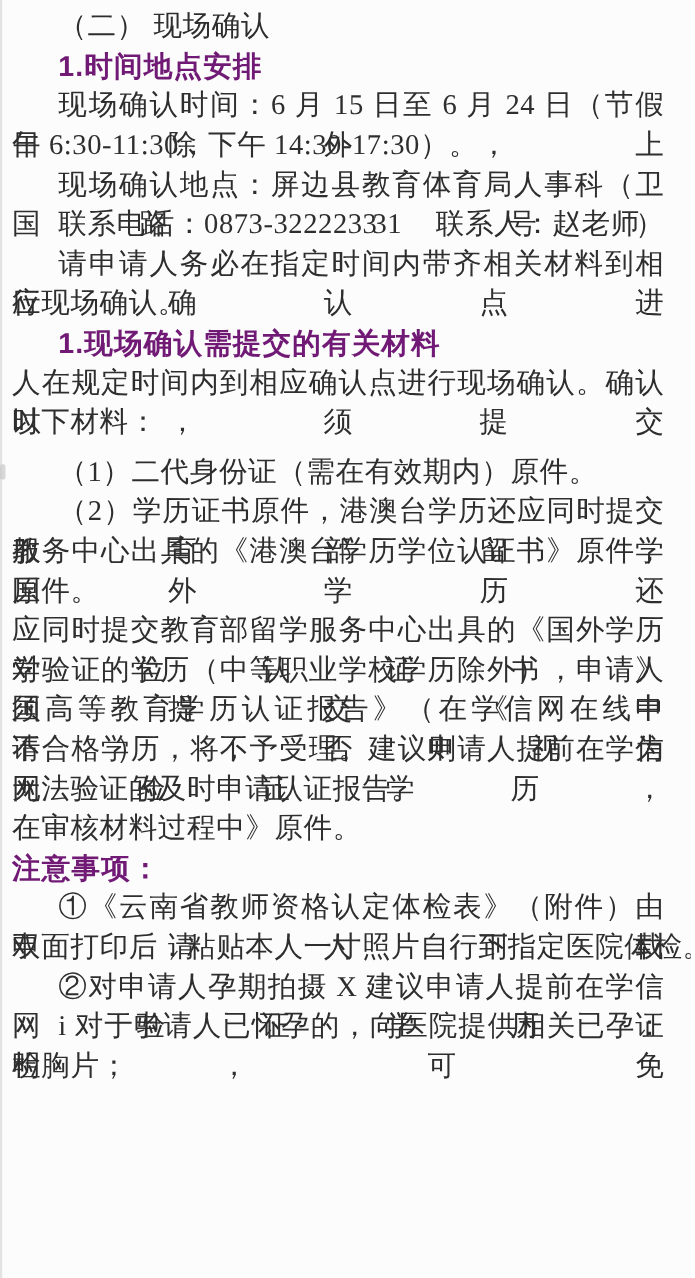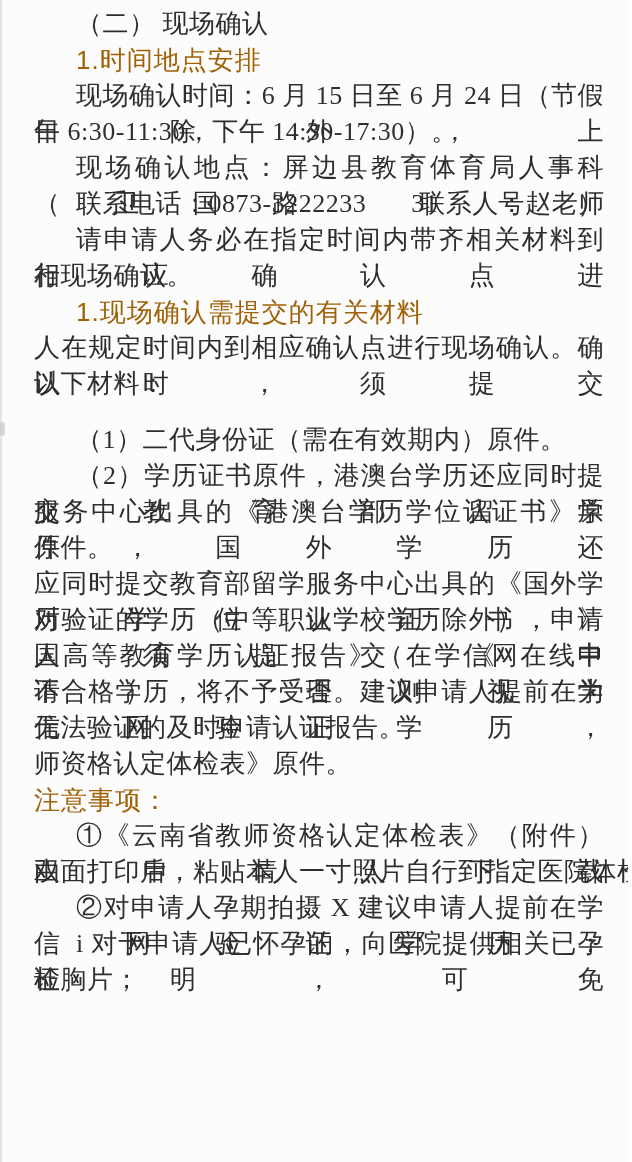--- a/index.html
+++ b/index.html
@@ -1,43 +1,43 @@
 <!DOCTYPE html>
 <html><head>
 <meta charset="utf-8">
 <style>
   html, body { margin:0; padding:0; background:#ffffff; }
   .page {
     position:relative;
     width:628px; height:1162px;
     background:#fcfcfc;
     box-sizing:border-box;
-    padding:6px 24px 0 34px;
+    padding:6px 24px 0 11px;
     overflow:hidden;
     font-family:"Liberation Serif","DejaVu Serif",serif;
     font-size:26px;
     color:#2e2e2e;
   }
   .line {
     height:36px;
     line-height:36px;
     white-space:nowrap;
     letter-spacing:0.5px;
   }
   .line.full {
     white-space:normal;
     text-align:justify;
     text-align-last:justify;
   }
   .line.indent { text-indent:42px; }
-  .line.gap { margin-top:20px; }
+  .line.gap { margin-top:9px; }
   .heading, .bold {
     font-family:"Liberation Sans","DejaVu Sans",sans-serif;
-    font-weight:400;
-    color:#a16207;
+    font-weight:700;
+    color:#701a75;
     letter-spacing:1px;
   }
   .scan-edge {
     position:absolute; left:0; top:0;
     width:2px; height:100%;
     background:#e3e3e3;
   }
   .scan-mark {
     position:absolute; left:0; top:422px;
     width:5px; height:14px;
@@ -66,20 +66,20 @@
   <div class="line"><span>以下材料：</span></div>
   <div class="line indent gap"><span>（1）二代身份证（需在有效期内）原件。</span></div>
   <div class="line indent full"><span>（2）学历证书原件，港澳台学历还应同时提交教育部留学</span></div>
   <div class="line full"><span>服务中心出具的《港澳台学历学位认证书》原件，国外学历还</span></div>
   <div class="line"><span>原件。</span></div>
   <div class="line full"><span>应同时提交教育部留学服务中心出具的《国外学历学位认证书》</span></div>
   <div class="line full"><span>对验证的学历（中等职业学校学历除外），申请人须提交《中</span></div>
   <div class="line full"><span>国高等教育学历认证报告》（在学信网在线申请），否则视为</span></div>
   <div class="line full"><span>不合格学历，将不予受理。建议申请人提前在学信网验证学历，</span></div>
   <div class="line"><span>无法验证的及时申请认证报告。</span></div>
-  <div class="line"><span>师资格认定体检表》原件。</span></div>
+  <div class="line"><span>在审核材料过程中》原件。</span></div>
   <div class="line heading"><span>注意事项：</span></div>
   <div class="line indent full"><span>①《云南省教师资格认定体检表》（附件）由申请人下载</span></div>
   <div class="line"><span>双面打印后，粘贴本人一寸照片自行到指定医院体检。</span></div>
   <div class="line indent full"><span>②对申请人孕期拍摄 X 建议申请人提前在学信网验证学历：</span></div>
   <div class="line indent full"><span>i 对于申请人已怀孕的，向医院提供相关已孕证明，可免</span></div>
   <div class="line"><span>检胸片；</span></div>
 </div>
 
 </body></html>

